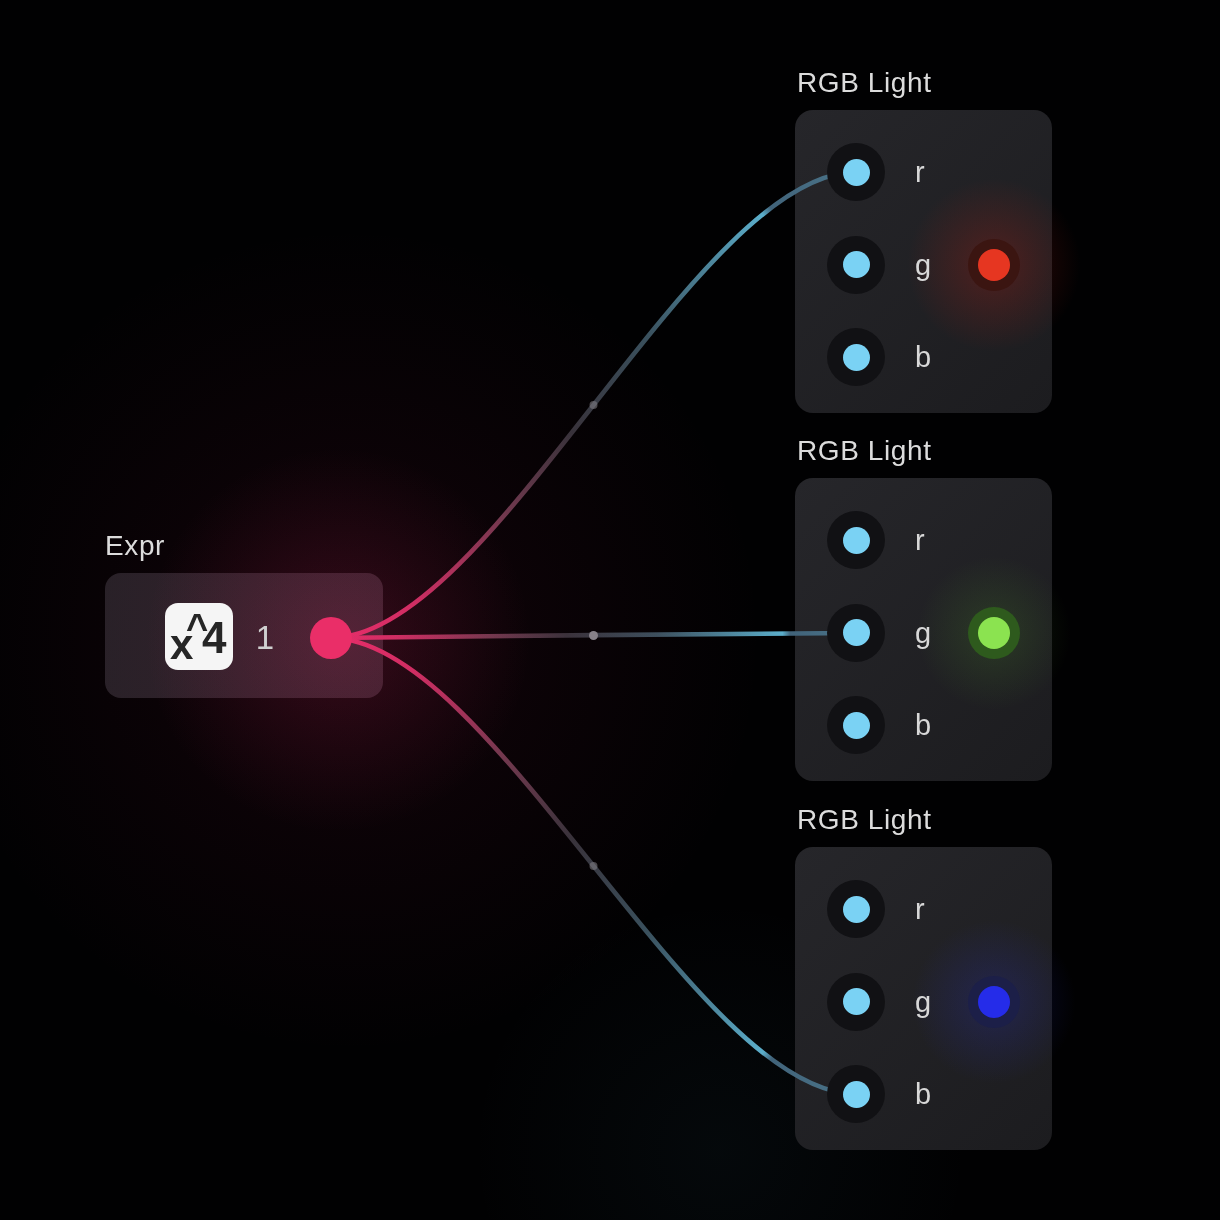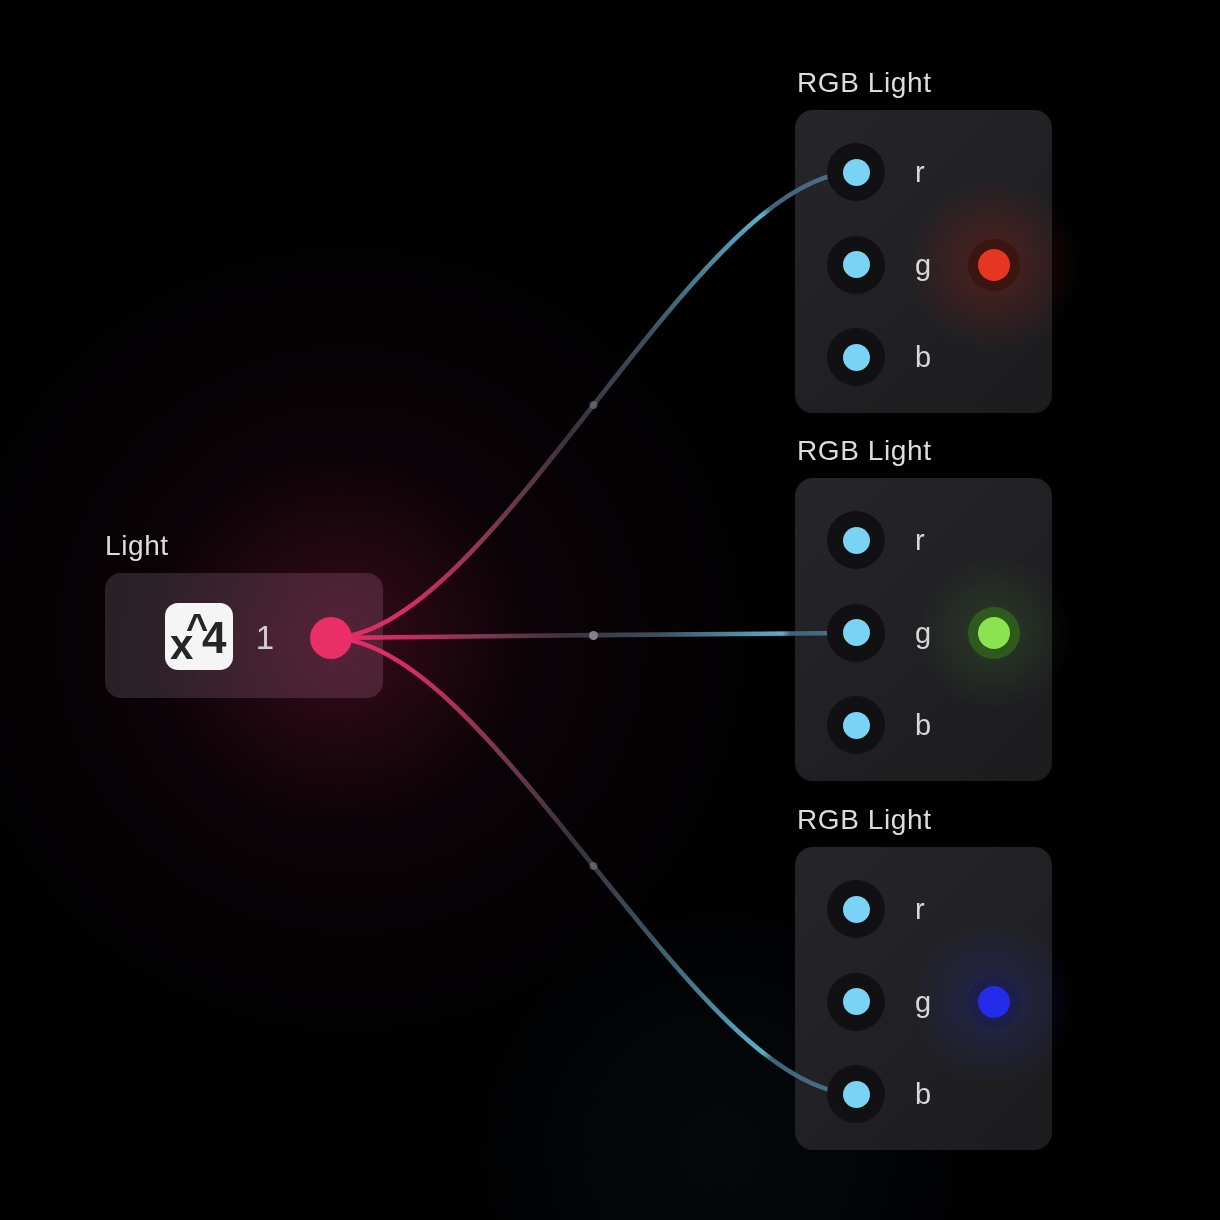--- a/index.html
+++ b/index.html
@@ -34,21 +34,21 @@
               font-size:33px;line-height:36px;color:#cfcfcf;}
 </style>
 </head>
 <body>
 
 <div class="canvas">
 
   <div class="glow z1" style="left: 460px; top: 890px; width: 520px; height: 520px; background: radial-gradient(circle, rgba(70, 150, 180, 0.05) 0%, rgba(0, 0, 0, 0) 68%);"></div>
 
   <div class="node" style="left:105px;top:573px;width:278px;height:125px;">
-    <div class="node-title" style="left:0;top:-43px;">Light</div>
+    <div class="node-title" style="left:0;top:-43px;">Expr</div>
     <div class="node-body expr-body"></div>
     <div class="expr-icon">
       <span class="icon-x">x</span>
       <span class="icon-caret">^</span>
       <span class="icon-exp">4</span>
     </div>
     <div class="expr-value">1</div>
     <div class="expr-port" style="background: rgb(234, 46, 104);"></div>
   </div>
 

